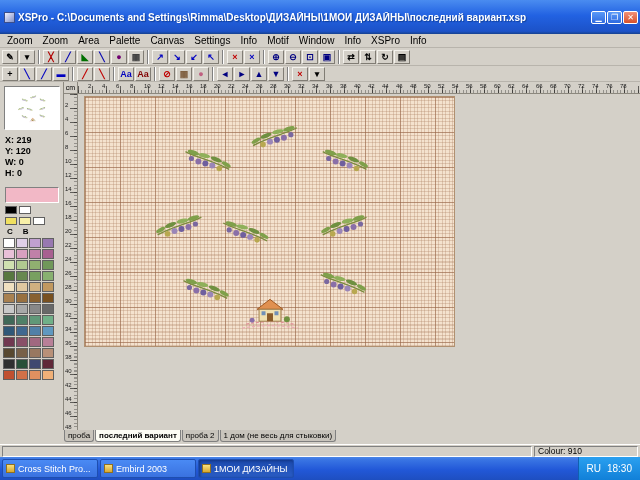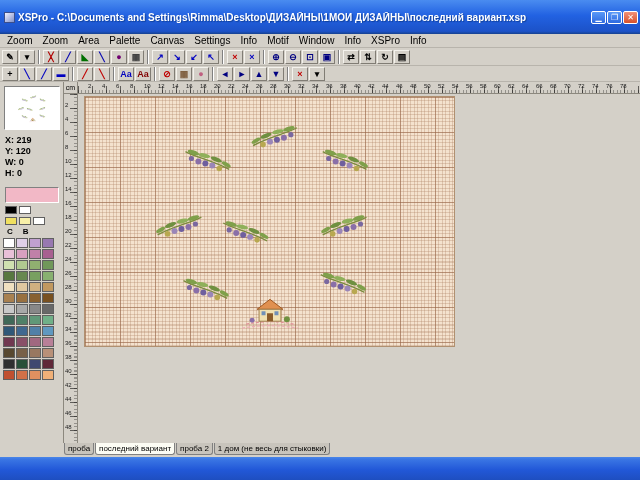--- a/index.html
+++ b/index.html
@@ -53,21 +53,21 @@
     background-image:
       repeating-linear-gradient(to right,rgba(150,100,70,.55) 0 1px,transparent 1px 35px),
       repeating-linear-gradient(to bottom,rgba(150,100,70,.55) 0 1px,transparent 1px 35px),
       repeating-linear-gradient(to right,rgba(170,125,95,.30) 0 1px,transparent 1px 3.5px),
       repeating-linear-gradient(to bottom,rgba(170,125,95,.30) 0 1px,transparent 1px 3.5px)}
   .overlay{position:absolute;left:0;top:0;width:100%;height:100%}
 
   
   .tabs-row{height:14px;flex:none;background:#D4D0C8;display:flex;align-items:flex-start;padding-left:64px;overflow:hidden}
   .tab{font-size:8px;padding:1px 3px 0 3px;border:1px solid #808080;border-top:none;background:#C8C4BC;white-space:nowrap;height:12px;color:#000;border-radius:0 0 3px 3px;margin-right:1px}
-  .tab.active{background:#FCFCF4;font-weight:normal}
+  .tab.active{background:#FCFCF4;font-weight:bold}
 
   
   .status-bar{height:13px;flex:none;background:#D4D0C8;display:flex;align-items:center;gap:2px;padding:1px 2px;border-top:1px solid #fff}
   .status-cell{height:11px;border:1px solid;border-color:#808080 #fff #fff #808080;font-size:8.5px;line-height:9px;padding:0 3px;color:#000}
   .grow{flex:1}
   .colour{width:104px;flex:none}
 
   
   .taskbar{height:23px;flex:none;background:linear-gradient(#4A86E8 0%,#3A76E4 10%,#2258D8 55%,#1E4EC0 100%);display:flex;align-items:stretch}
   .start-btn{flex:none;background:linear-gradient(#7CC768,#3C9232 50%,#2E8426);border-radius:0 10px 10px 0;display:flex;align-items:center;gap:4px;padding:0 10px 0 5px;color:#fff;font-weight:bold;font-style:italic;font-size:12px;box-shadow:inset 0 1px 2px #A8E896,1px 0 3px rgba(0,0,0,.4)}
@@ -371,17 +371,39 @@
 
   </div>
 
   <div class="tabs-row">
       <span class="tab">проба</span>
       <span class="tab active">последний вариант</span>
       <span class="tab">проба 2</span>
       <span class="tab">1 дом (не весь для стыковки)</span>
     </div>
 
+  <div class="status-bar">
+    <span class="status-cell grow"></span>
+    <span class="status-cell colour">Colour: 910</span>
+  </div>
 
   <div class="taskbar">
+    <div class="task-btns">
+        <div class="task-btn">
+          <span class="task-ico"></span>
+          <span class="task-label">Cross Stitch Pro...</span>
+        </div>
+        <div class="task-btn">
+          <span class="task-ico"></span>
+          <span class="task-label">Embird 2003</span>
+        </div>
+        <div class="task-btn active">
+          <span class="task-ico"></span>
+          <span class="task-label">1МОИ ДИЗАЙНЫ</span>
+        </div>
+      </div>
+    <div class="tray">
+      <span>RU</span>
+      <span>18:30</span>
+    </div>
   </div>
 
 </div>
 
 </body></html>

